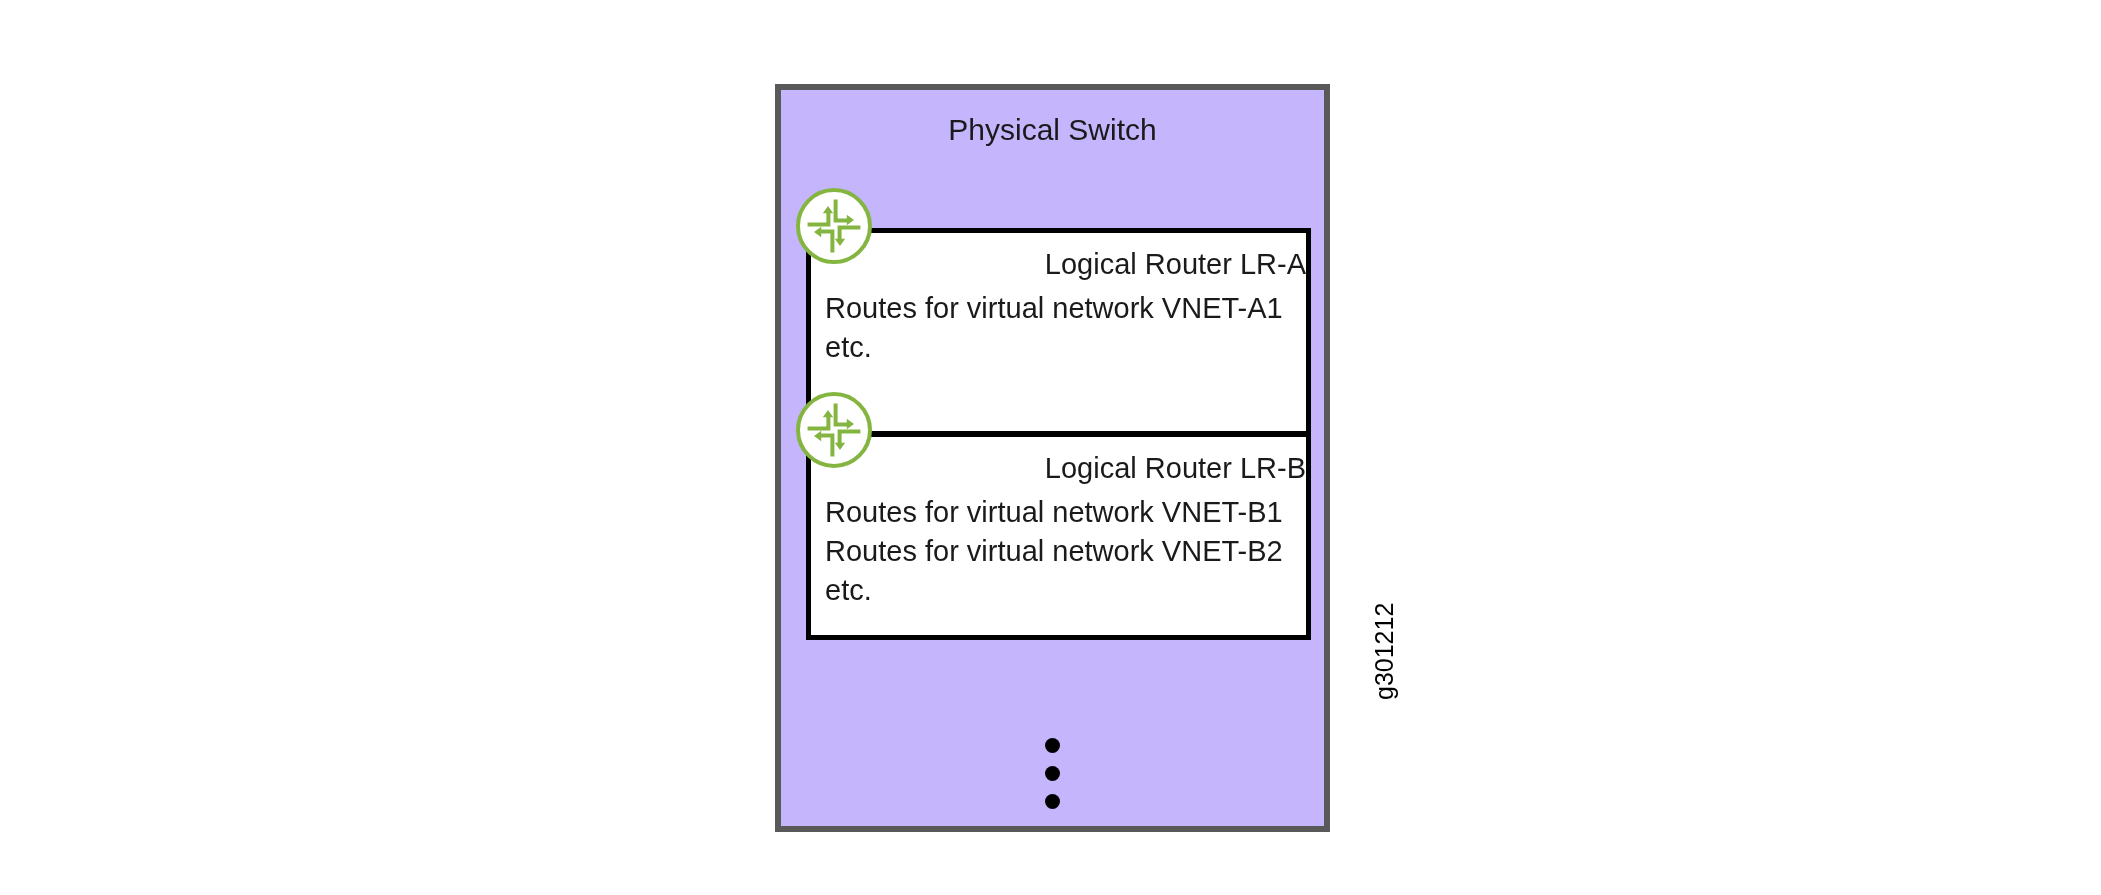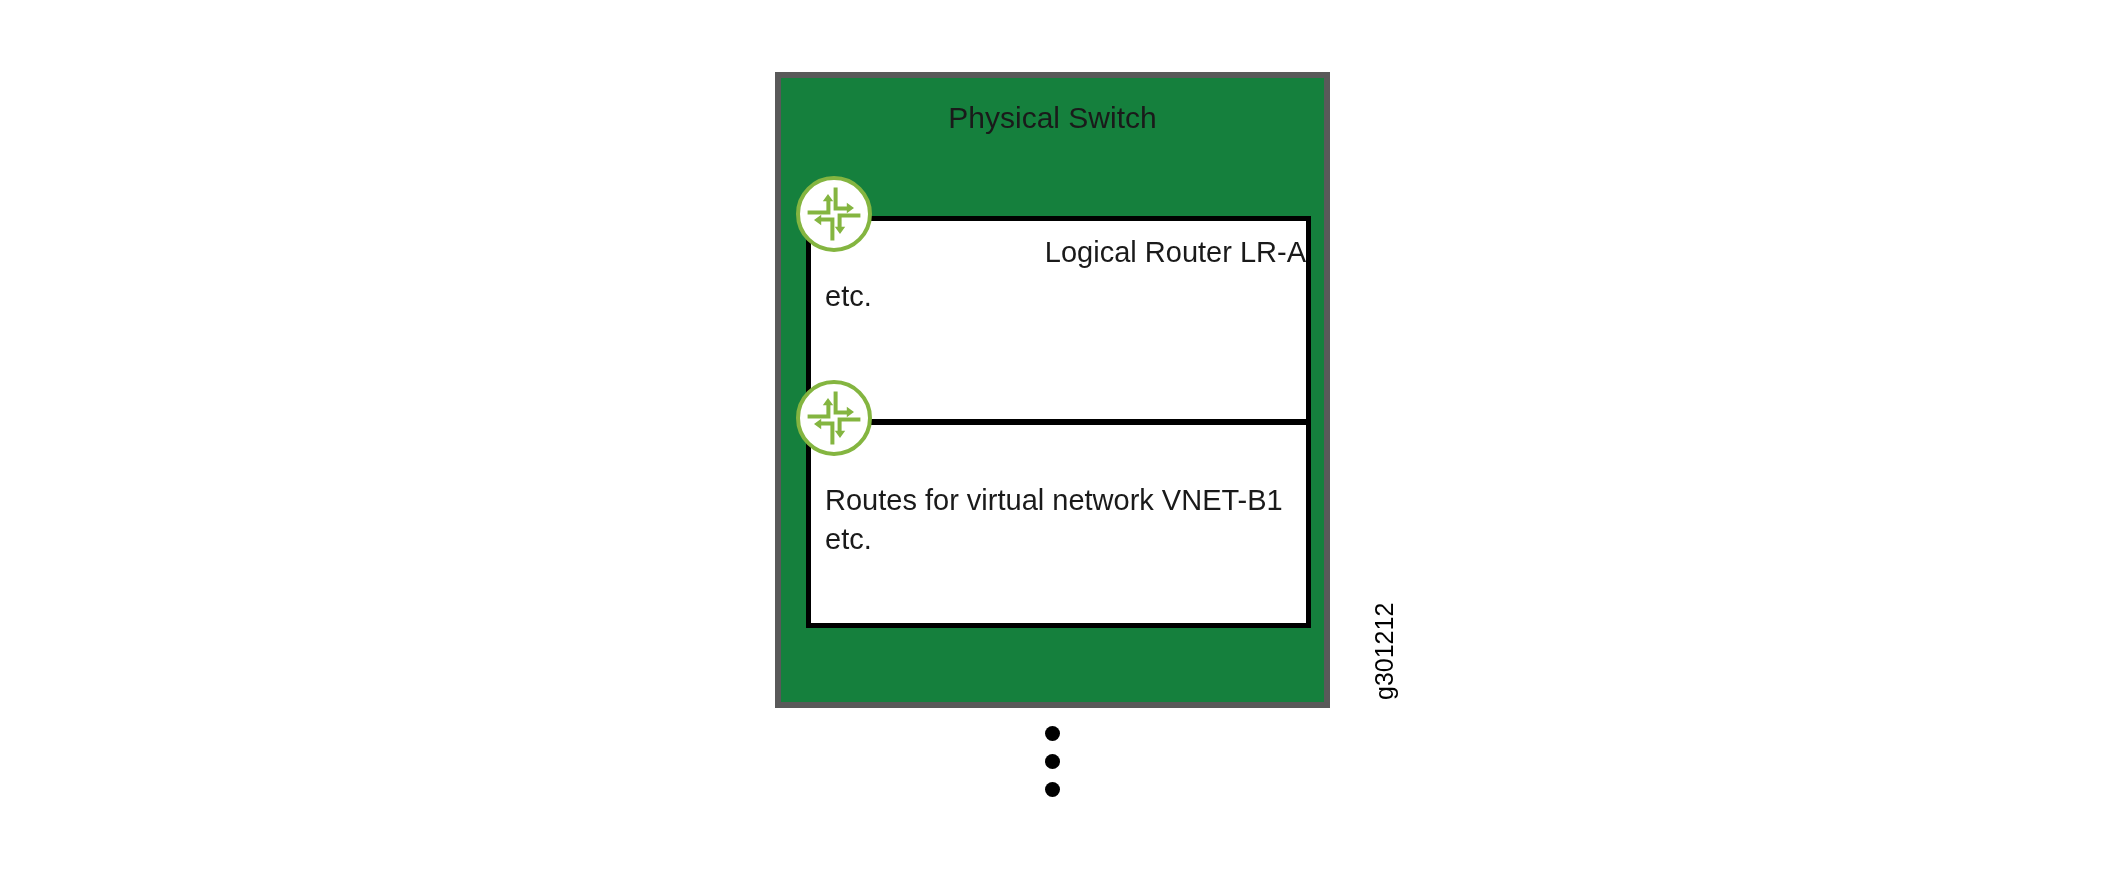--- a/index.html
+++ b/index.html
@@ -22,24 +22,24 @@
     left: 0;
     top: 0;
     width: 2101px;
     height: 895px;
   }
 
   
   .switch-box {
     position: absolute;
     left: 775px;
-    top: 72px;
+    top: 84px;
     width: 555px;
-    height: 636px;
-    background: #15803d;
+    height: 748px;
+    background: #c4b5fd;
     border: 6px solid #595959;
     box-sizing: border-box;
   }
 
   .switch-title {
     position: absolute;
     left: 0;
     top: 22px;
     width: 100%;
     text-align: center;
@@ -149,20 +149,21 @@
 
   <div class="switch-box">
 
     <div class="switch-title">Physical Switch</div>
 
     <div class="lr-group group-a">
 
       <div class="lr-box">
         <div class="lr-title">Logical Router LR-A</div>
         <div class="lr-lines">
+          <div class="lr-line">Routes for virtual network VNET-A1</div>
           <div class="lr-line">etc.</div>
         </div>
       </div>
 
       <div class="router-icon">
         <svg viewBox="0 0 100 100" xmlns="http://www.w3.org/2000/svg">
           <circle cx="50" cy="50" r="45" fill="#ffffff" stroke="#84B540" stroke-width="5"></circle>
           <g fill="#84B540">
 
             <path d="M 42.5 25 L 36 34 L 40.5 34 L 40.5 45.5 L 17 45.5 L 17 50.5 L 45.5 50.5 L 45.5 34 L 49 34 Z"></path>
@@ -174,22 +175,24 @@
             <path d="M 25 57.5 L 34 64 L 34 59.5 L 45.5 59.5 L 45.5 83 L 50.5 83 L 50.5 54.5 L 34 54.5 L 34 51 Z"></path>
           </g>
         </svg>
       </div>
 
     </div>
 
     <div class="lr-group group-b">
 
       <div class="lr-box">
+        <div class="lr-title">Logical Router LR-B</div>
         <div class="lr-lines">
           <div class="lr-line">Routes for virtual network VNET-B1</div>
+          <div class="lr-line">Routes for virtual network VNET-B2</div>
           <div class="lr-line">etc.</div>
         </div>
       </div>
 
       <div class="router-icon">
         <svg viewBox="0 0 100 100" xmlns="http://www.w3.org/2000/svg">
           <circle cx="50" cy="50" r="45" fill="#ffffff" stroke="#84B540" stroke-width="5"></circle>
           <g fill="#84B540">
             <path d="M 42.5 25 L 36 34 L 40.5 34 L 40.5 45.5 L 17 45.5 L 17 50.5 L 45.5 50.5 L 45.5 34 L 49 34 Z"></path>
             <path d="M 75 42.5 L 66 36 L 66 40.5 L 54.5 40.5 L 54.5 17 L 49.5 17 L 49.5 45.5 L 66 45.5 L 66 49 Z"></path>

